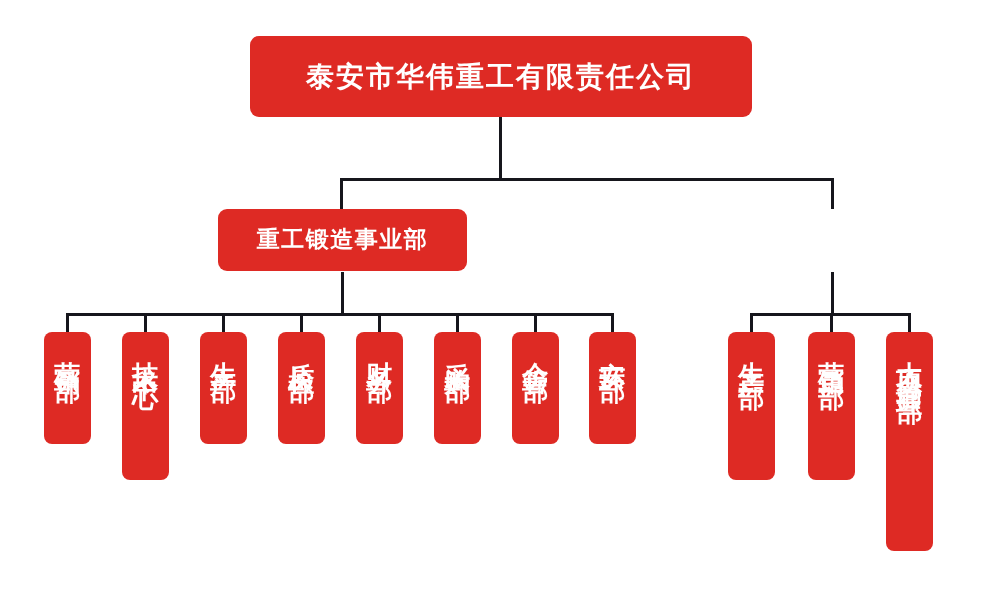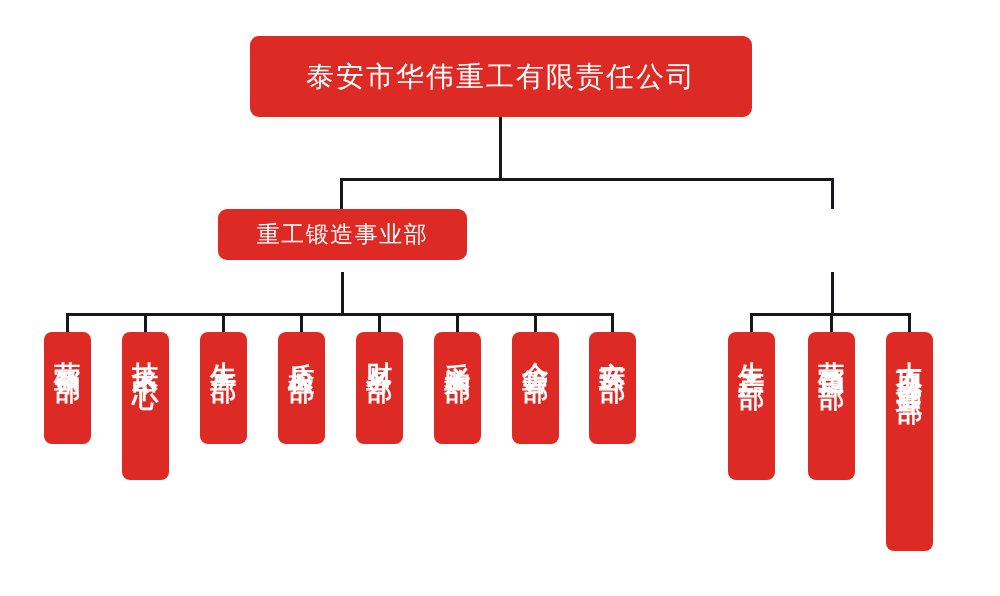--- a/index.html
+++ b/index.html
@@ -23,38 +23,38 @@
     position: absolute;
     background: #de2a24;
     color: #ffffff;
     border-radius: 7px;
     display: flex;
     align-items: center;
     justify-content: center;
     box-sizing: border-box;
     text-align: center;
     line-height: 1.18;
-    font-weight: 400;
+    font-weight: 700;
     letter-spacing: 1px;
   }
 
   .node.root {
     left: 250px;
     top: 36px;
     width: 502px;
     height: 81px;
     font-size: 28px;
     border-radius: 9px;
     letter-spacing: 2px;
   }
 
   .node.division {
     top: 209px;
     width: 249px;
-    height: 51px;
+    height: 62px;
     font-size: 23px;
     border-radius: 9px;
     letter-spacing: 1.5px;
   }
   .node.division.d-left  { left: 218px; }
   .node.division.d-right { left: 708px; }
 
   
   .node.dept {
     top: 332px;

